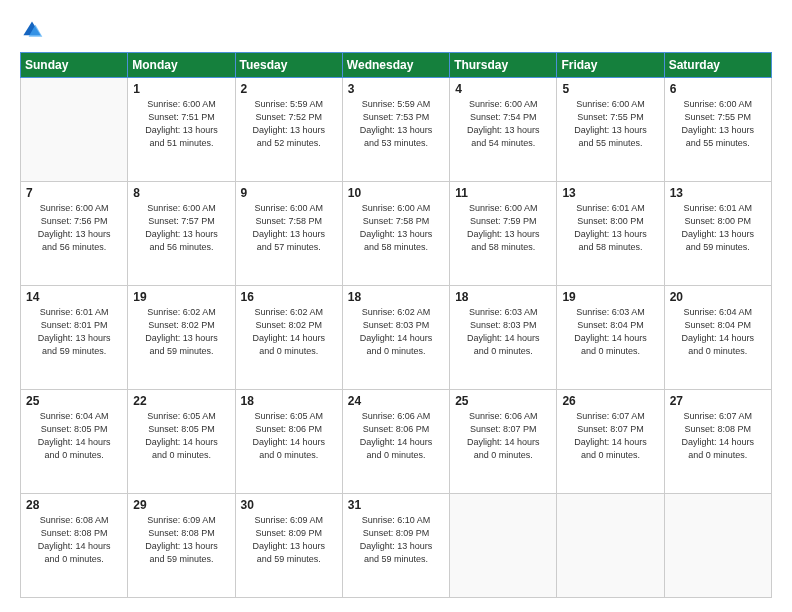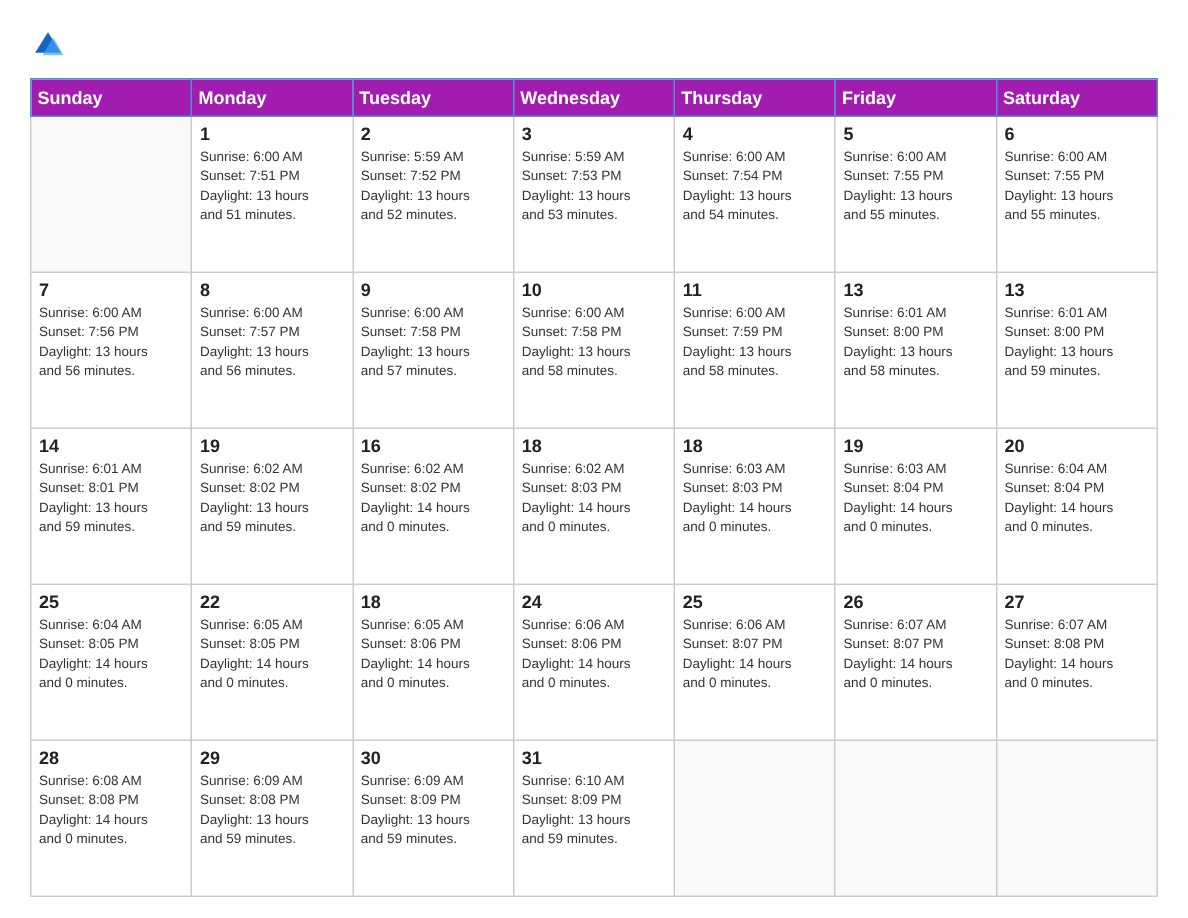--- a/index.html
+++ b/index.html
@@ -53,21 +53,21 @@
       color: #333;
     }
     .calendar {
       flex: 1;
       border: 1px solid #ccc;
       border-collapse: collapse;
       width: 100%;
       table-layout: fixed;
     }
     .calendar th {
-      background: #a21caf;
+      background: #15803d;
       color: #fff;
       font-size: 12px;
       font-weight: bold;
       padding: 5px 4px;
       text-align: left;
       border: 1px solid #4a90d9;
     }
     .calendar td {
       border: 1px solid #ccc;
       vertical-align: top;
@@ -84,20 +84,21 @@
       font-size: 12px;
       font-weight: bold;
       color: #222;
       display: block;
       margin-bottom: 2px;
     }
     .day-info {
       font-size: 9px;
       color: #333;
       line-height: 1.45;
+      text-align: center;
     }
   </style>
 </head>
 <body>
 
 <div class="page">
   <div class="header">
     <div class="logo">
       <svg class="logo-icon" viewBox="0 0 28 28">
         <polygon points="14,4 24,20 4,20" fill="#1565C0"></polygon>

